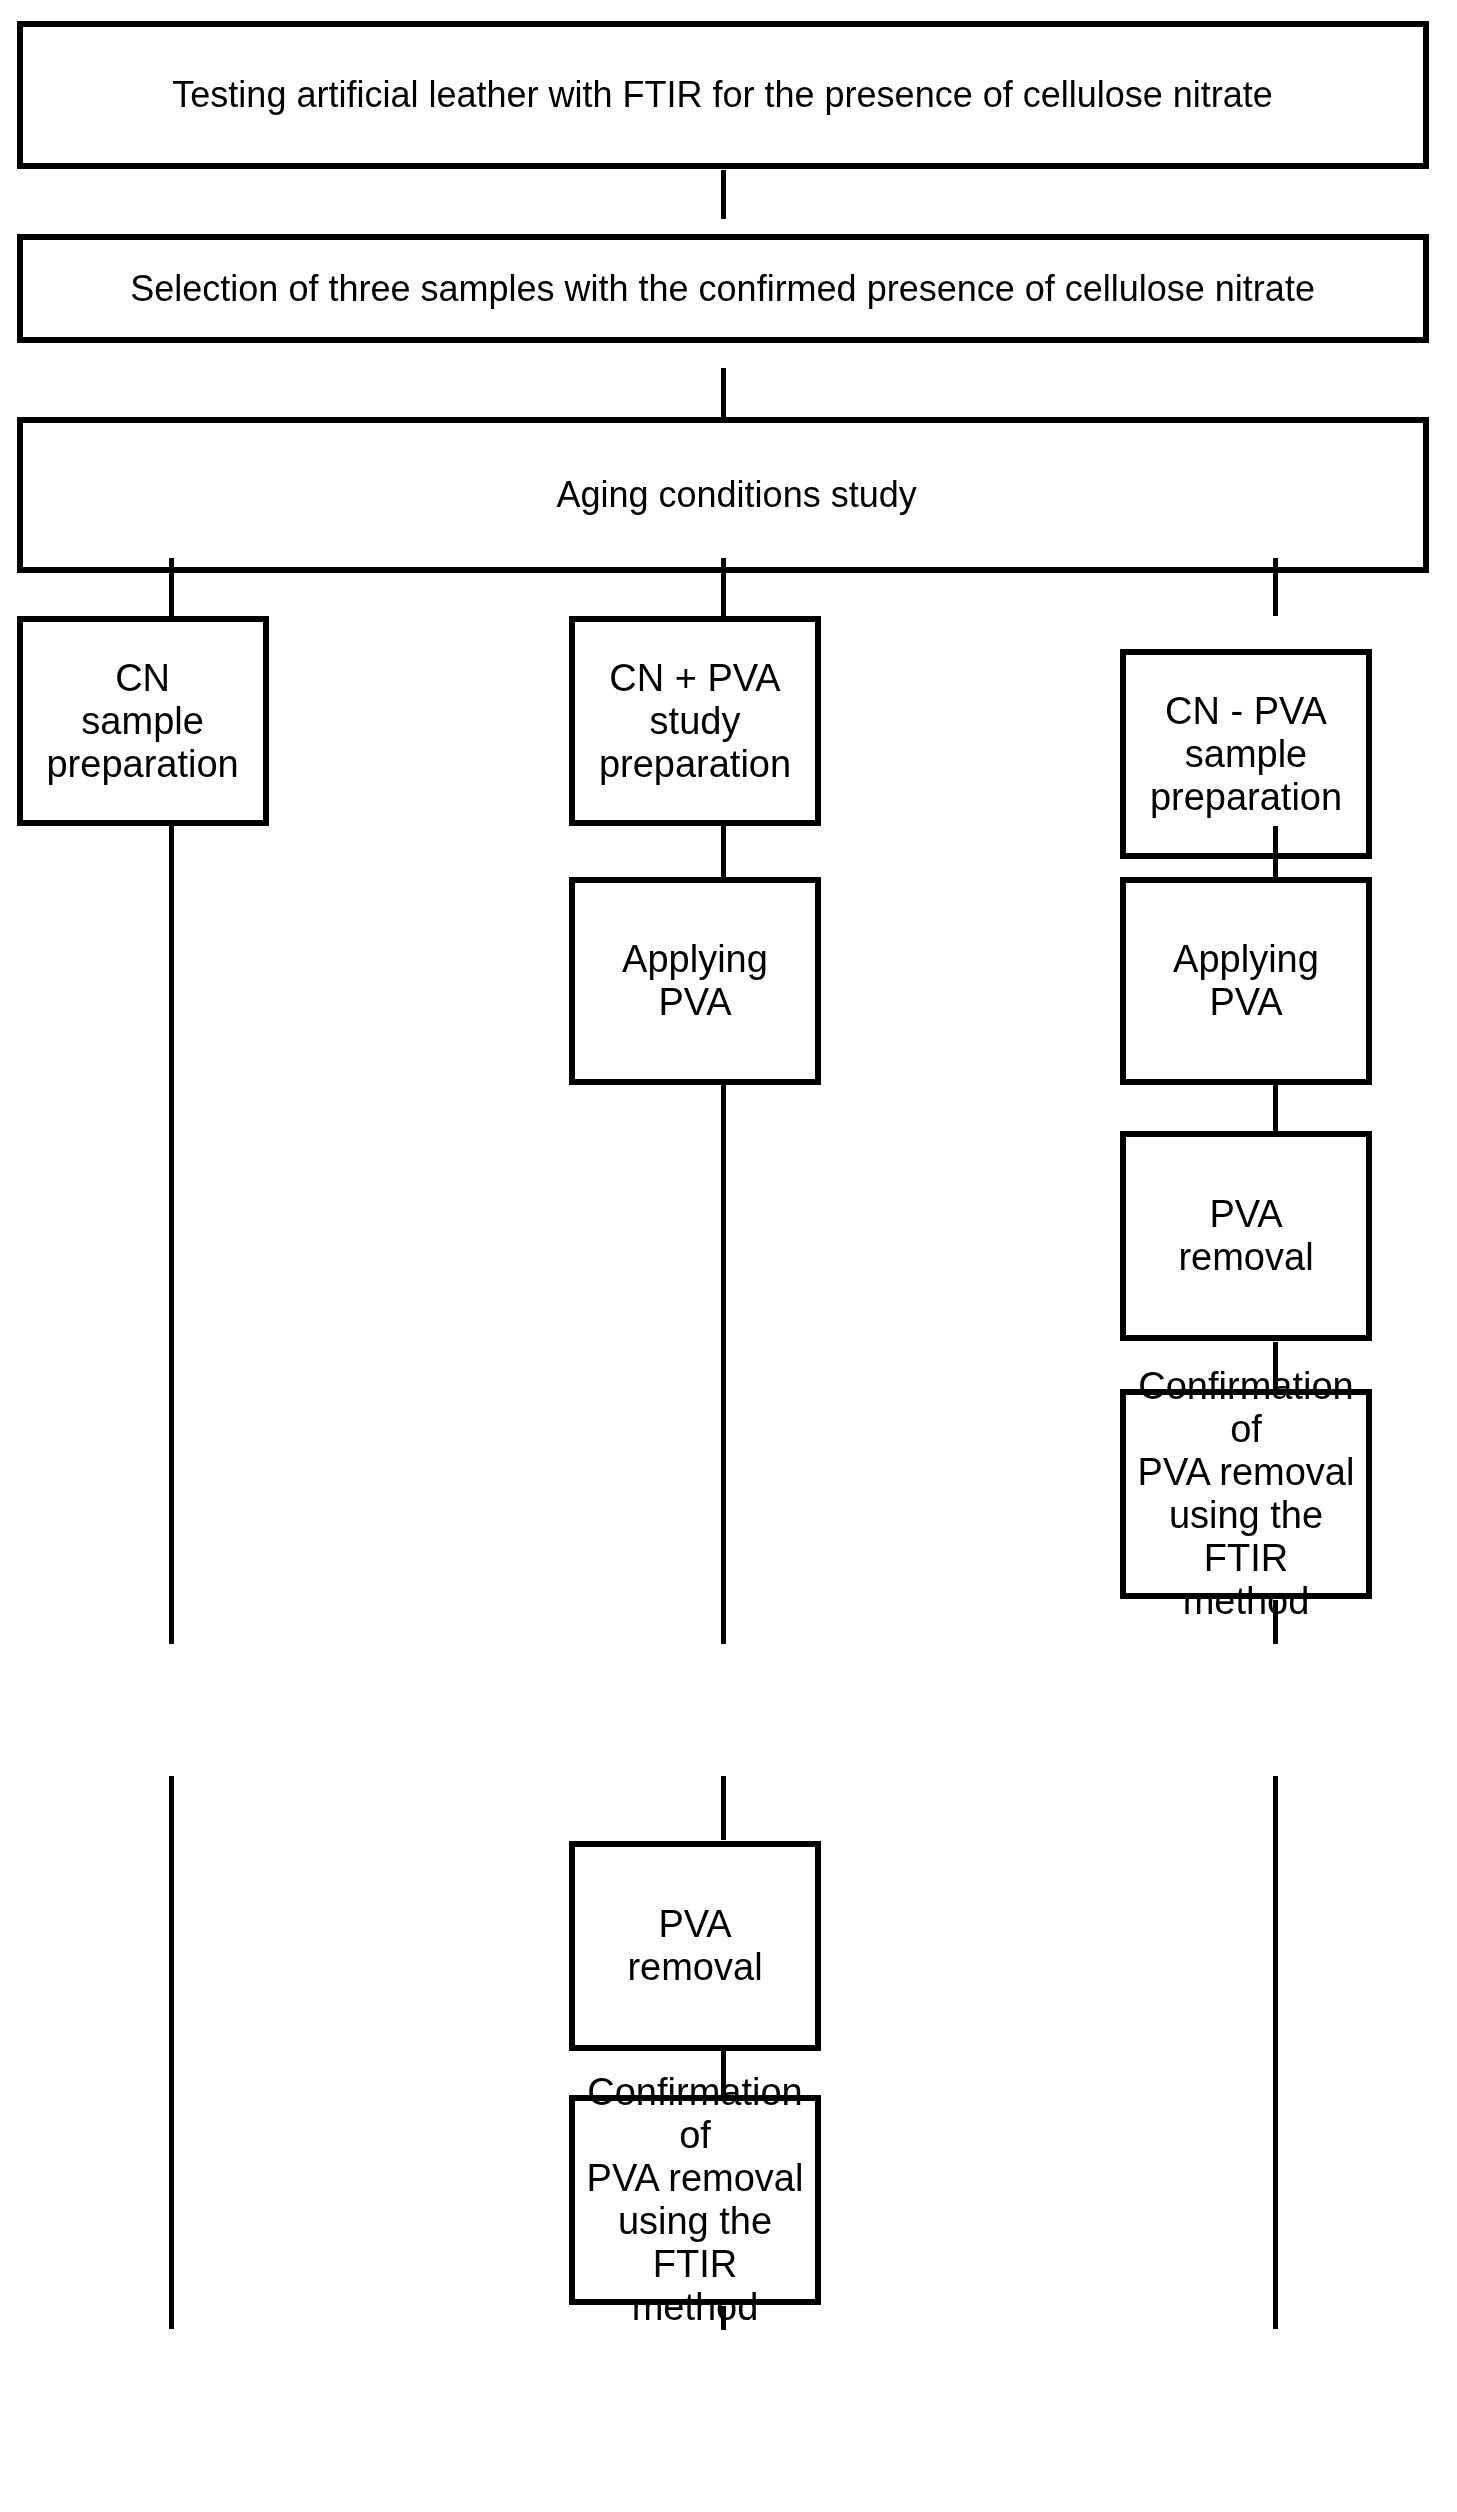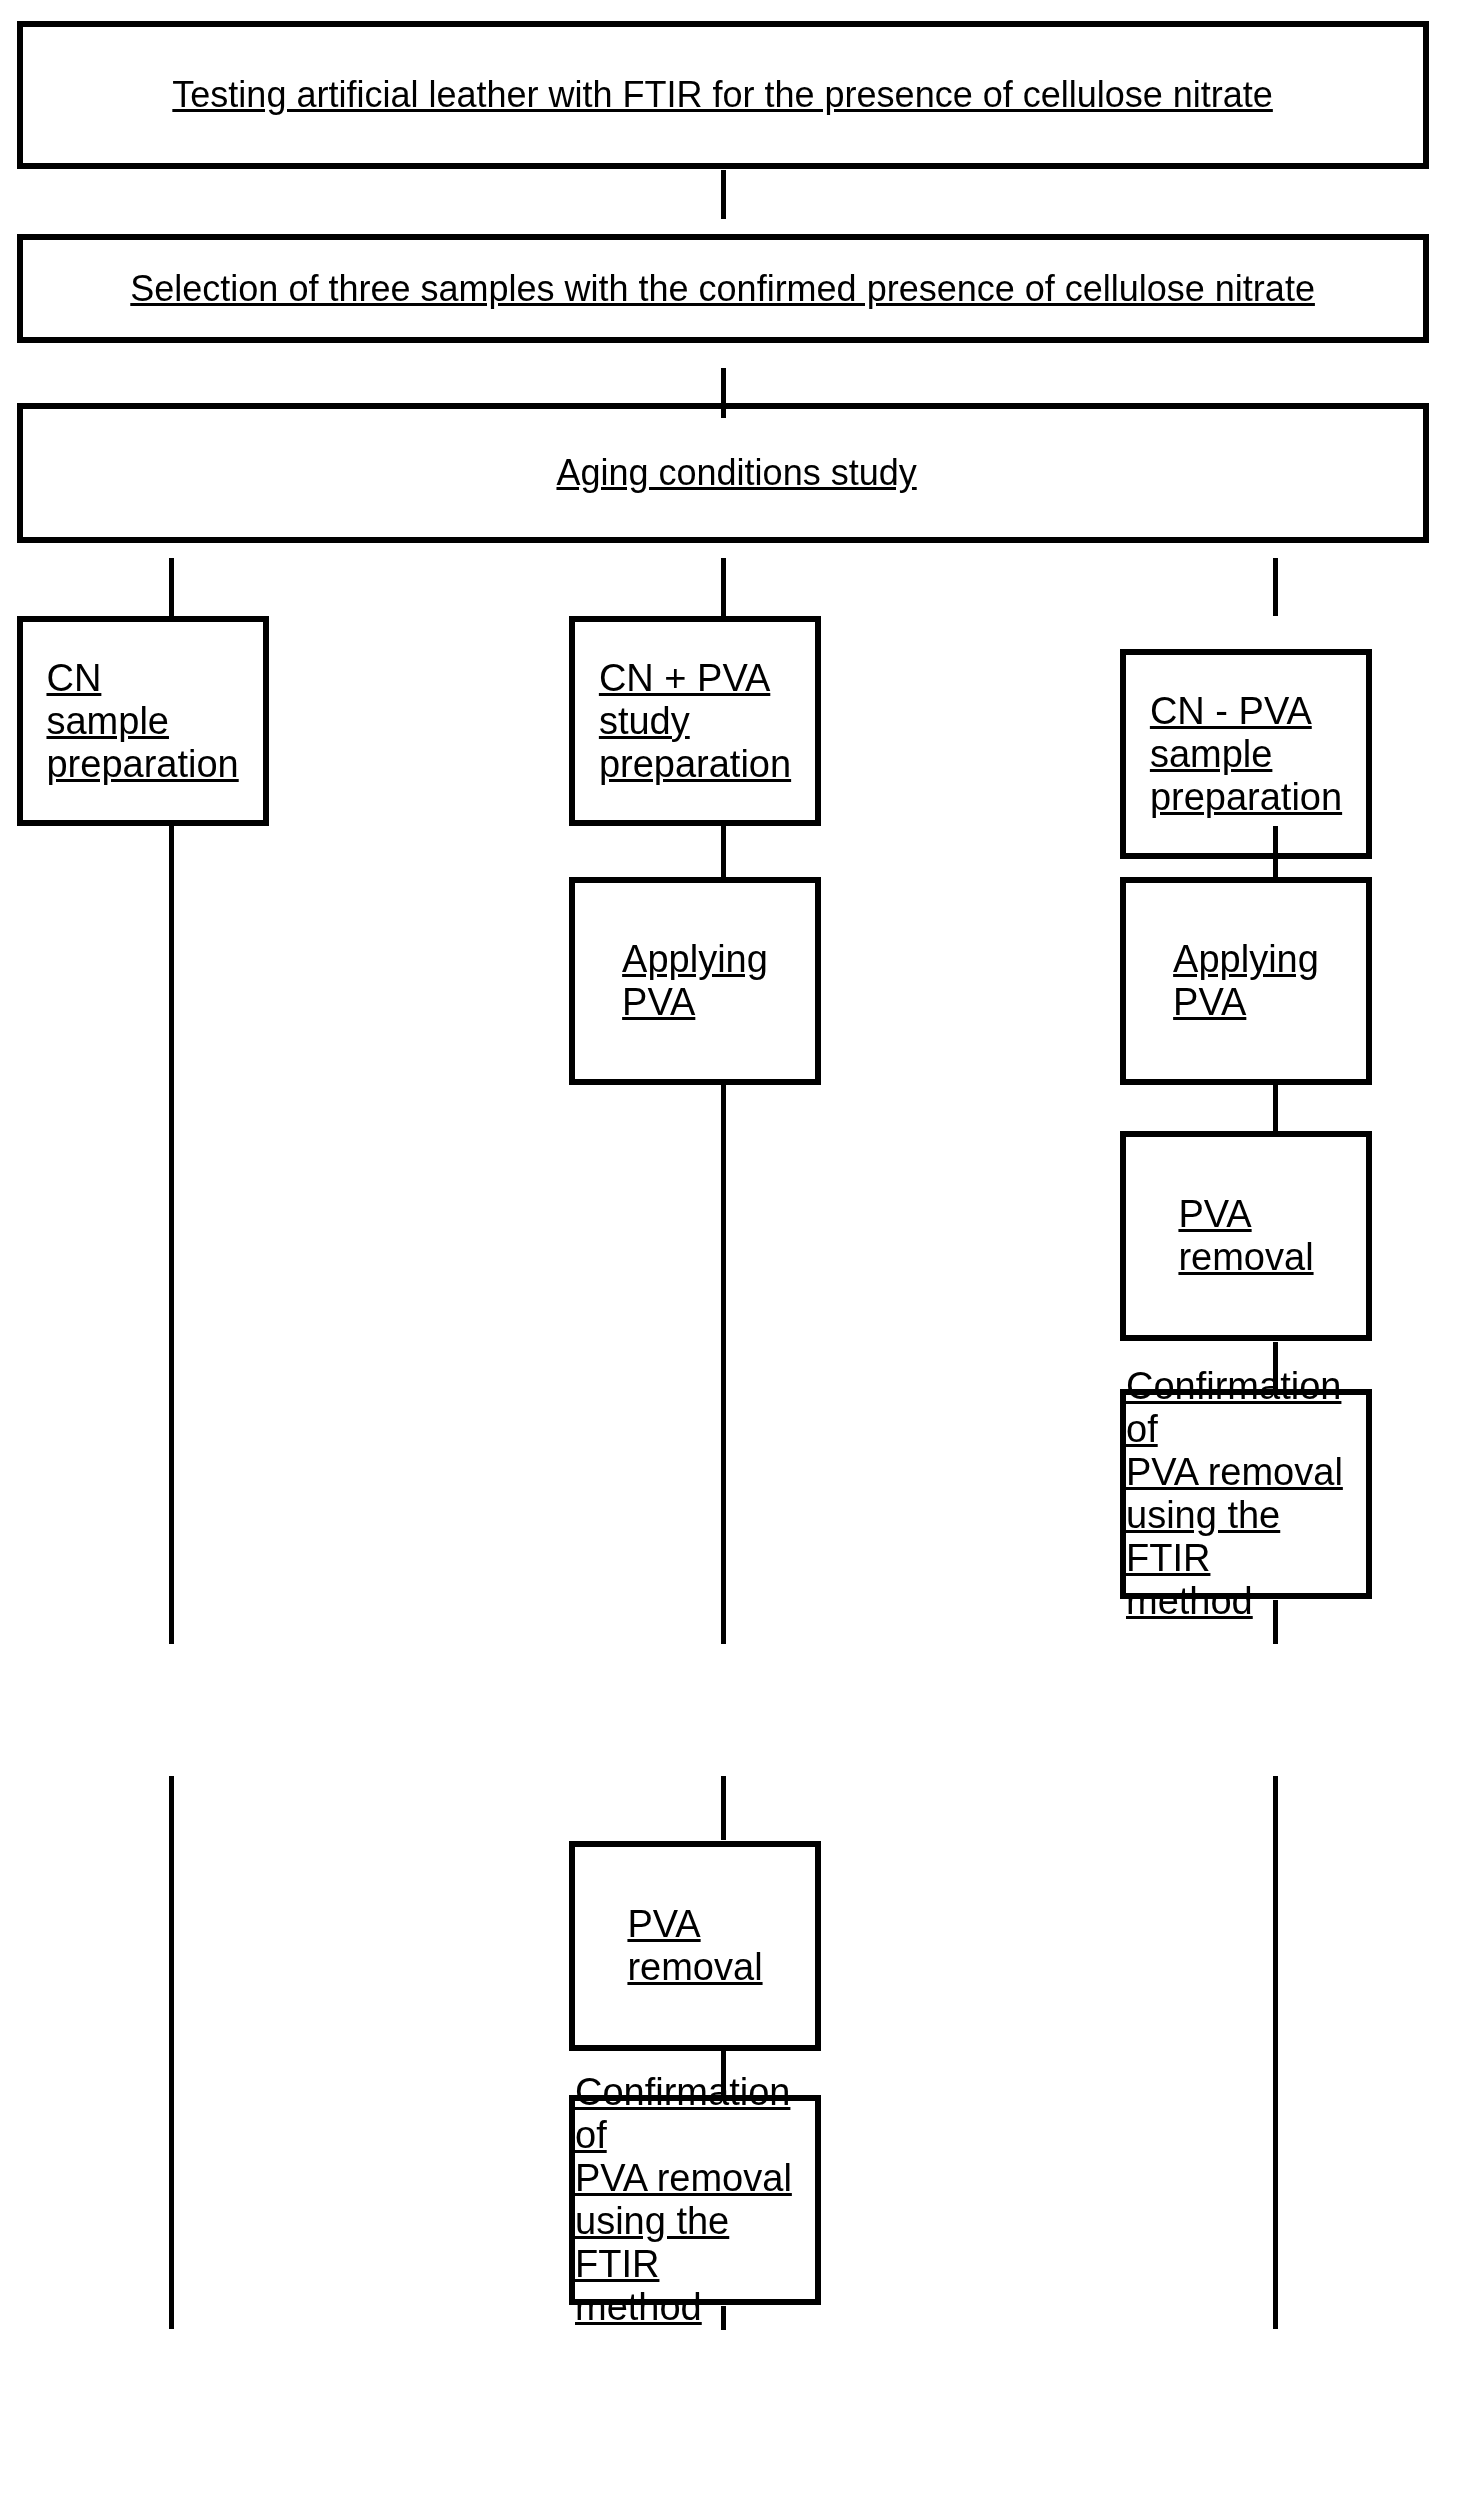--- a/index.html
+++ b/index.html
@@ -21,23 +21,23 @@
     overflow: hidden;
   }
   .node {
     position: absolute;
     box-sizing: border-box;
     border: 6.4px solid var(--ink);
     background: var(--paper);
     display: flex;
     align-items: center;
     justify-content: center;
+    text-align: center;
     white-space: pre-line;
     color: var(--ink);
-    text-decoration: underline;
   }
   .node.wide {
     left: 16.6px;
     width: 1412px;
     font-size: 36px;
     line-height: 42px;
   }
   .node.col {
     width: 252px;
     font-size: 38px;
@@ -57,21 +57,21 @@
 </style>
 </head>
 <body>
 
 <div class="canvas">
 
   <div class="node wide" style="top:21px; height:148px;">Testing artificial leather with FTIR for the presence of cellulose nitrate</div>
 
   <div class="node wide" style="top:234px; height:109px;">Selection of three samples with the confirmed presence of cellulose nitrate</div>
 
-  <div class="node wide" style="top:403px; height:140px;padding-left:28px;">Aging conditions study</div>
+  <div class="node wide" style="top:417px; height:156px;padding-left:28px;">Aging conditions study</div>
 
 
 
   <div class="node col x-left" style="top:616px; height:210px;">CN
 sample
 preparation</div>
 
   <div class="node col x-mid" style="top:616px; height:210px;">CN + PVA
 study
 preparation</div>

